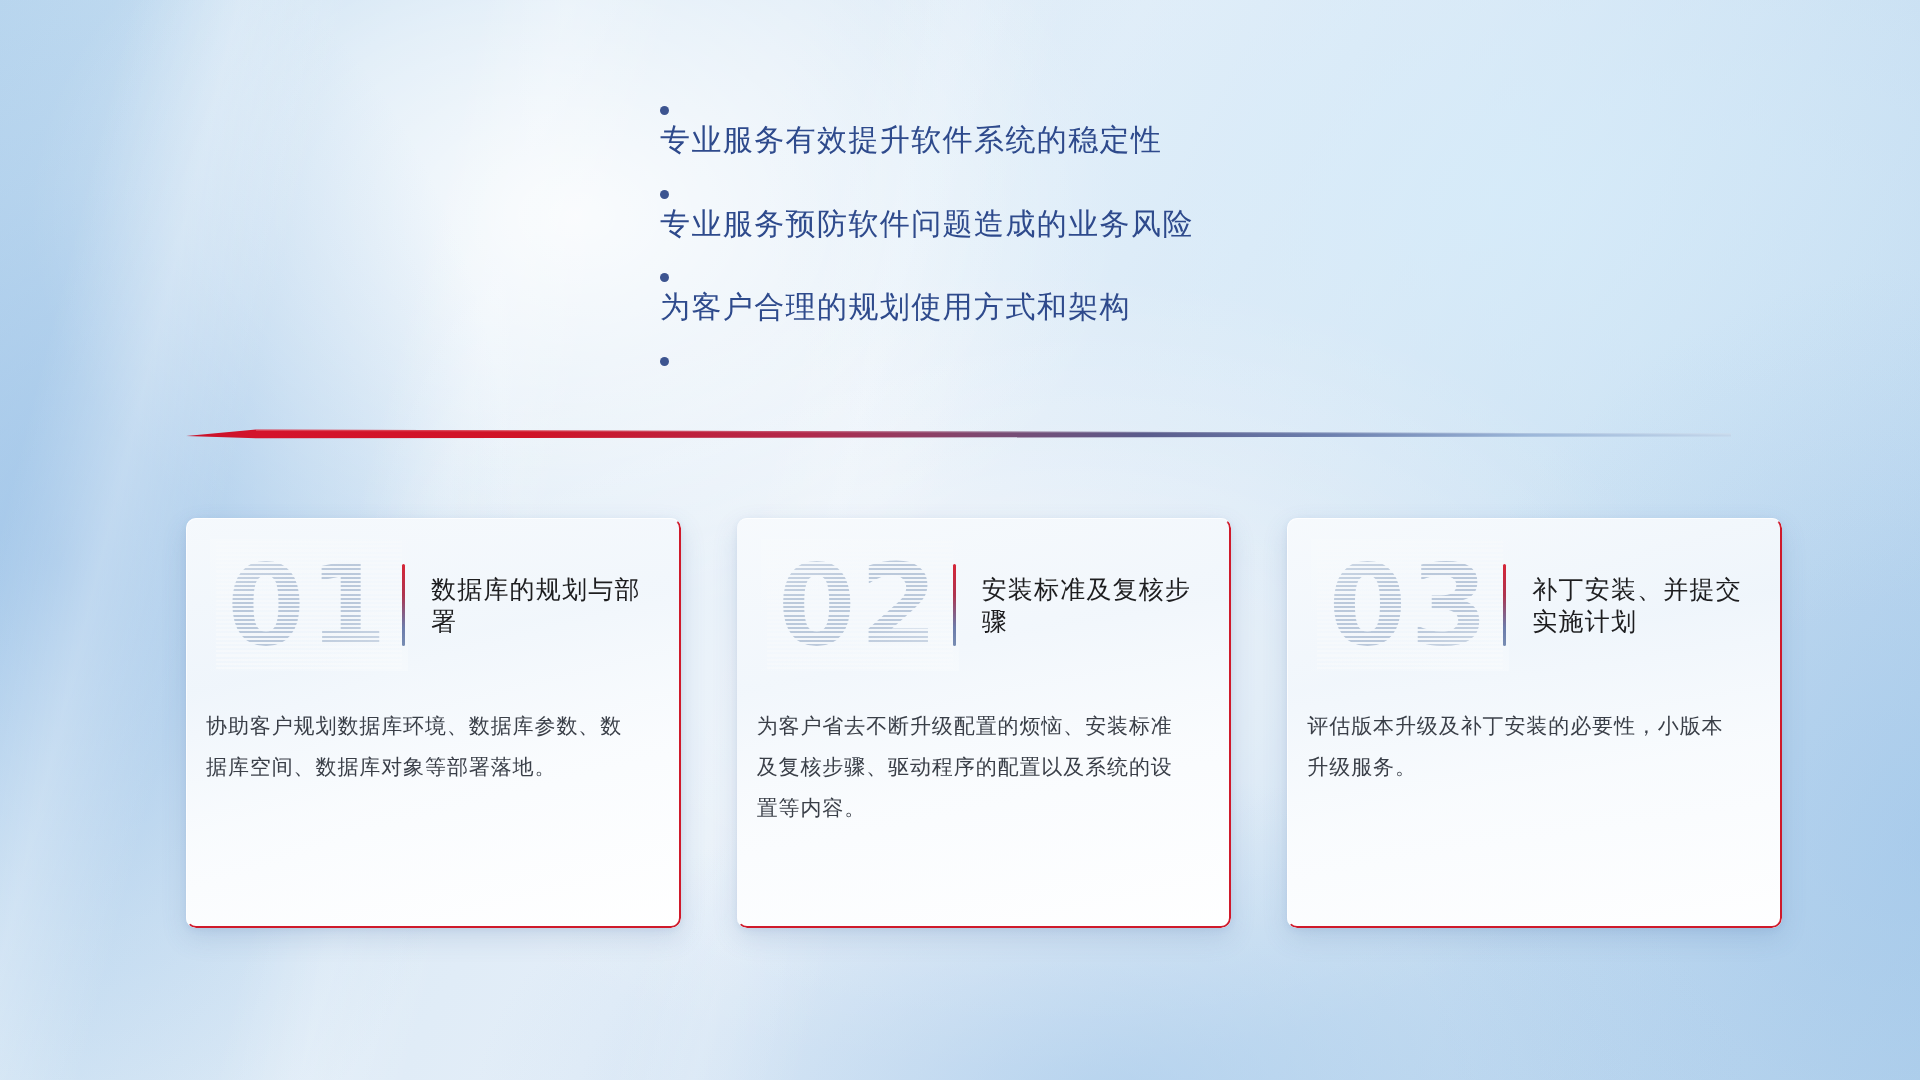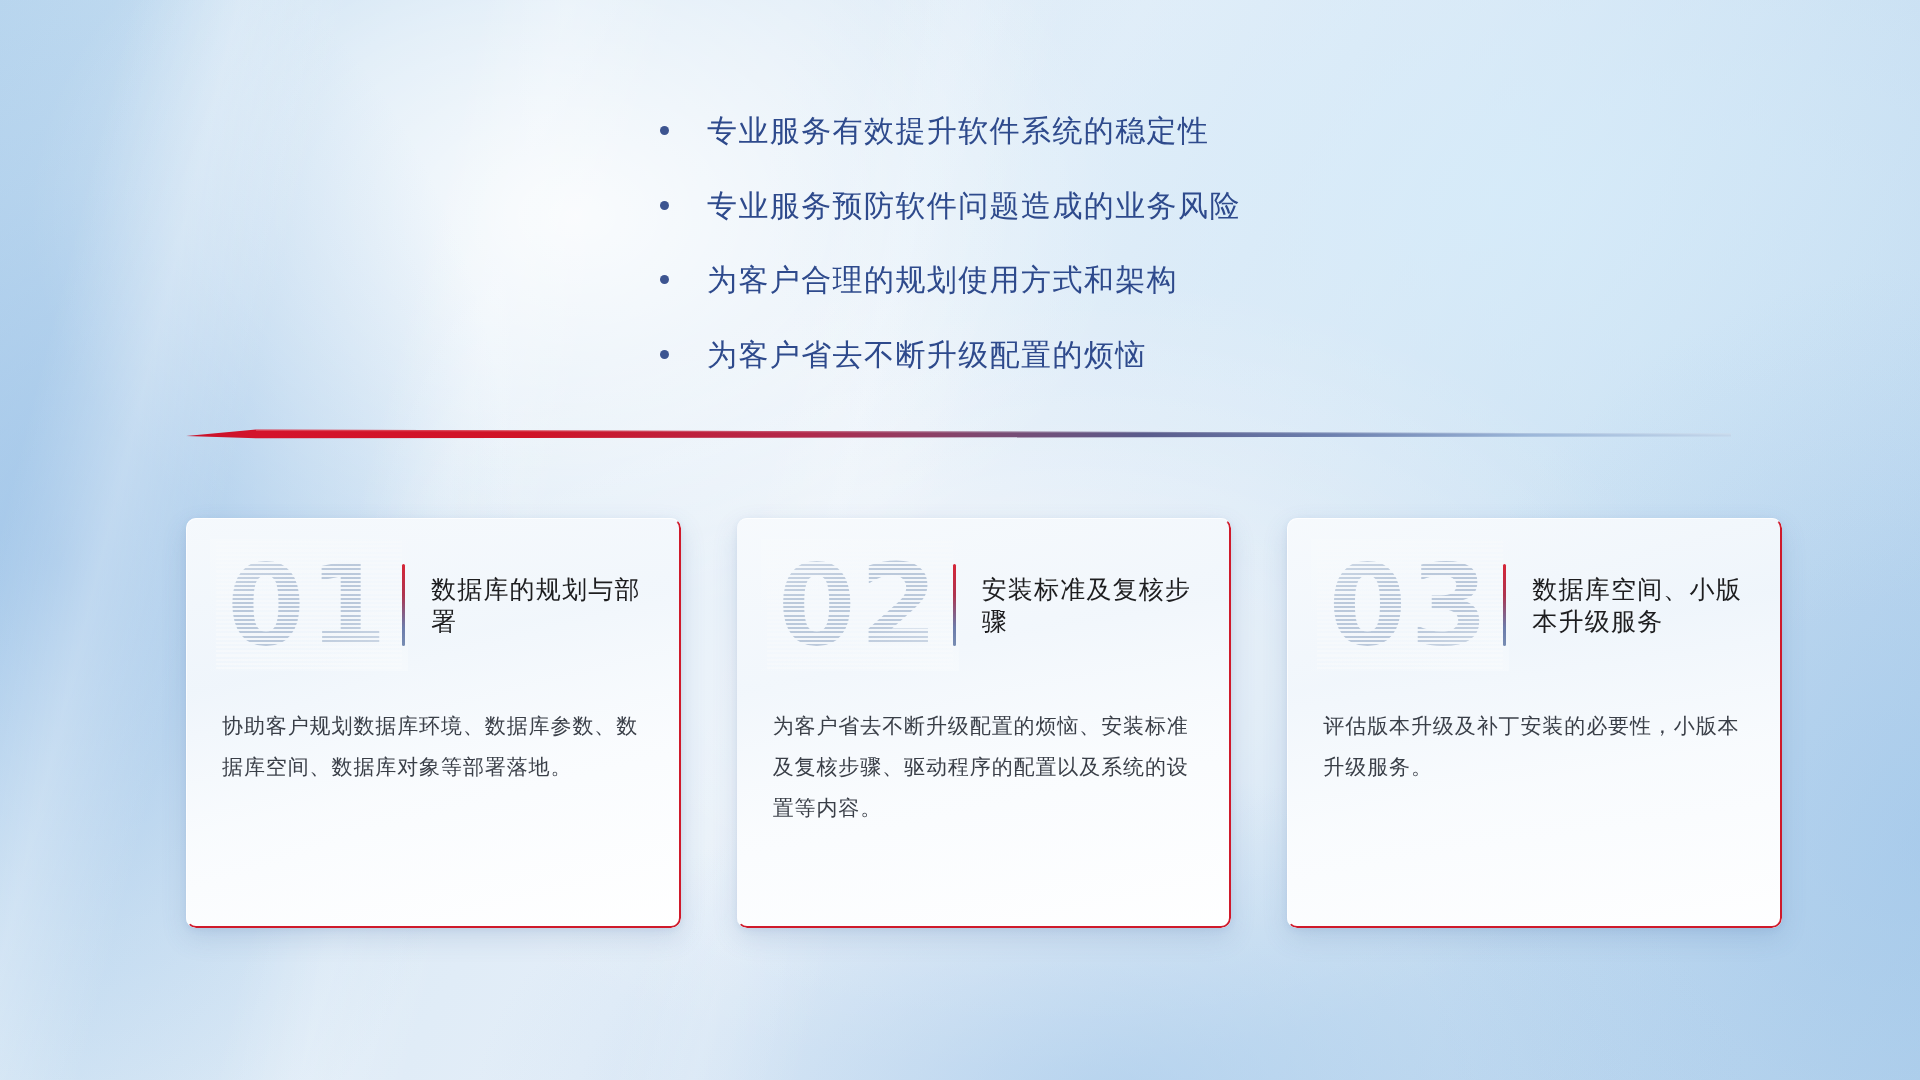--- a/index.html
+++ b/index.html
@@ -97,20 +97,21 @@
   #bullets {
     position: absolute;
     left: 660px;
     top: 112px;
     width: 860px;
   }
   .bullet-row {
     display: flex;
     align-items: baseline;
     margin-bottom: 37px;
+    flex-direction: column;
   }
   .bullet-dot {
     width: 9px;
     height: 9px;
     border-radius: 50%;
     background: #3c5490;
     flex: 0 0 auto;
     position: relative;
     top: -6px;
     margin-right: 38px;
@@ -243,21 +244,21 @@
     font-size: 25px;
     line-height: 1.28;
     color: #1d1d1f;
     font-weight: 500;
     letter-spacing: 1.2px;
     flex: 1 1 auto;
     padding-right: 35px;
   }
 
   .card-body {
-    padding: 14px 40px 0 36px;
+    padding: 14px 40px 0 20px;
     font-size: 21px;
     line-height: 1.95;
     color: #3a3f48;
     letter-spacing: .9px;
     font-weight: 400;
   }
 </style>
 </head>
 <body>
 
@@ -279,21 +280,20 @@
     <div class="bullet-row">
       <span class="bullet-dot"></span>
       <span class="bullet-text">专业服务预防软件问题造成的业务风险</span>
     </div>
     <div class="bullet-row">
       <span class="bullet-dot"></span>
       <span class="bullet-text">为客户合理的规划使用方式和架构</span>
     </div>
     <div class="bullet-row">
       <span class="bullet-dot"></span>
-      <span class="bullet-text">为客户省去不断升级配置的烦恼</span>
     </div>
   </div>
 
   <div id="divider-wrap">
     <svg viewBox="0 0 1545 22" preserveAspectRatio="none">
       <defs>
         <linearGradient id="divgrad" x1="0" y1="0" x2="1" y2="0">
           <stop offset="0" stop-color="#c8122a"></stop>
           <stop offset="0.05" stop-color="#d4132b"></stop>
           <stop offset="0.22" stop-color="#d01327"></stop>
@@ -342,19 +342,19 @@
 
     <div class="card">
       <div class="card-rim"></div>
       <div class="card-head">
         <div class="card-num">
           <span class="glyph">03</span>
           <span class="stripes"></span>
           <span class="fade"></span>
         </div>
         <div class="card-accent"></div>
-        <div class="card-title">数据库空间、小版本升级服务</div>
+        <div class="card-title">补丁安装、并提交实施计划</div>
       </div>
       <div class="card-body">评估版本升级及补丁安装的必要性，小版本升级服务。</div>
     </div>
 
   </div>
 </div>
 
 </body></html>

